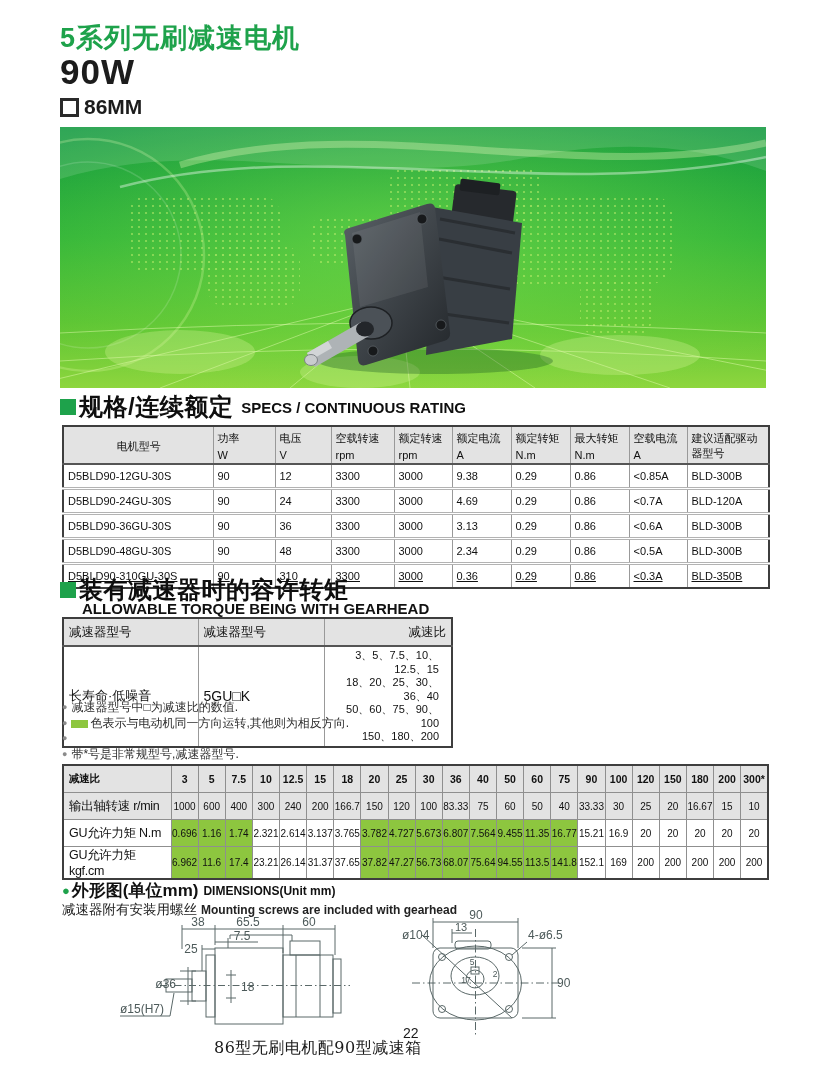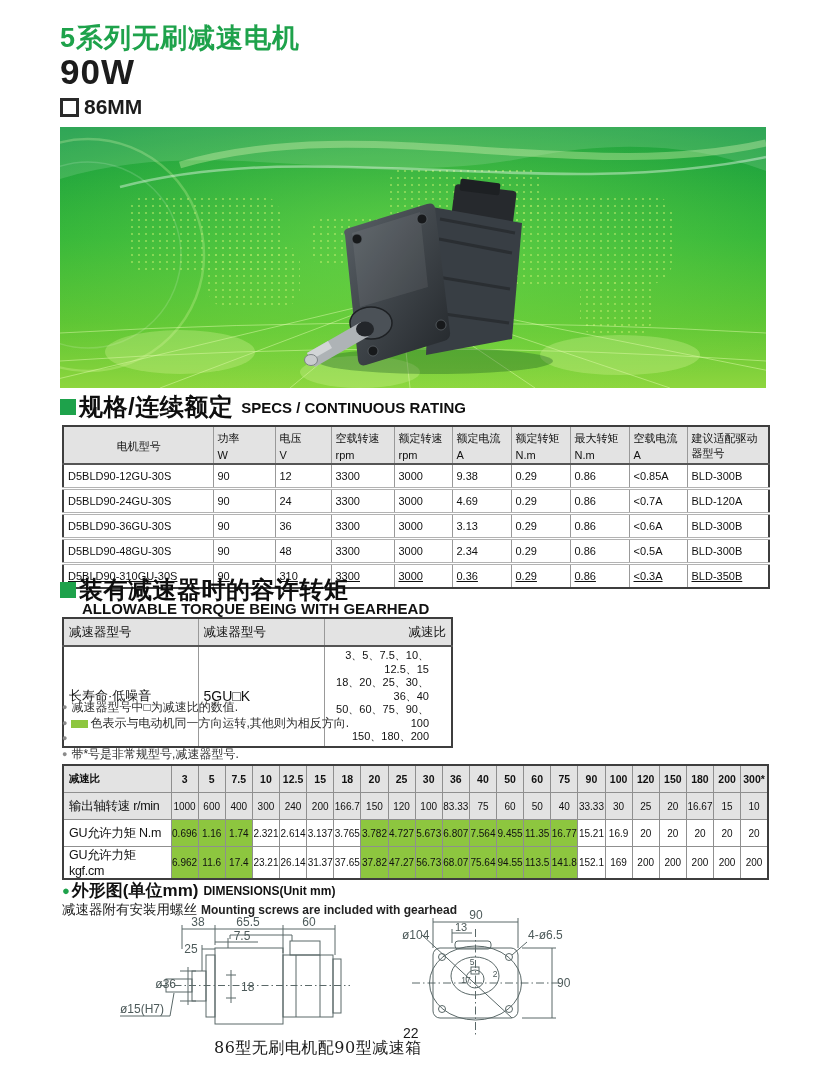--- a/index.html
+++ b/index.html
@@ -41,21 +41,21 @@
 
   
   .gear-table{position:absolute;left:62px;top:617px;width:389px;border:2px solid #3e3e3e;}
   .gear-table th{background:#e3e3e3;font-size:12.5px;font-weight:normal;text-align:left;
       padding:4px 5px;height:18px;border-left:1px solid #999;border-bottom:2px solid #555;}
   .gear-table th:first-child{border-left:none;}
   .gear-table th.ratio-h{text-align:right;}
   .gear-table td{border-left:1px solid #999;background:#fff;vertical-align:middle;height:56px;padding:2px 5px;}
   .gear-table td:first-child{border-left:none;font-size:13px;}
   .gear-table td.model{font-size:14px;}
-  .gear-table td.ratios{font-size:11px;text-align:right;line-height:13.5px;padding-right:22px;}
+  .gear-table td.ratios{font-size:11px;text-align:right;line-height:13.5px;padding-right:12px;}
 
   
   .notes{position:absolute;left:62px;top:700px;width:706px;margin:0;padding:0;list-style:none;
       font-size:12px;color:#2e2e2e;}
   .notes li{line-height:15px;display:flex;align-items:baseline;}
   .nb{color:#8b8b8b;font-size:9px;margin-right:4px;position:relative;top:-1px;}
   .swatch{display:inline-block;width:17px;height:8px;background:#8dc63f;margin-right:2px;align-self:center;}
 
   
   .ratio-table{position:absolute;left:62px;top:764px;width:707px;border:2px solid #3e3e3e;}

